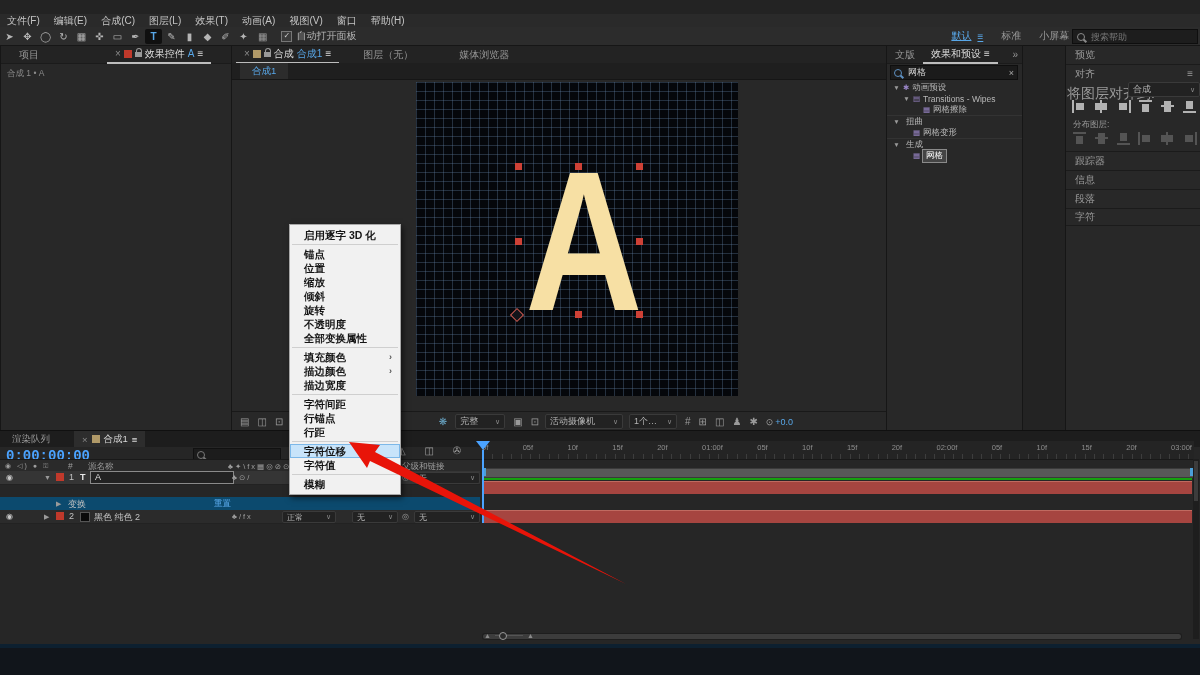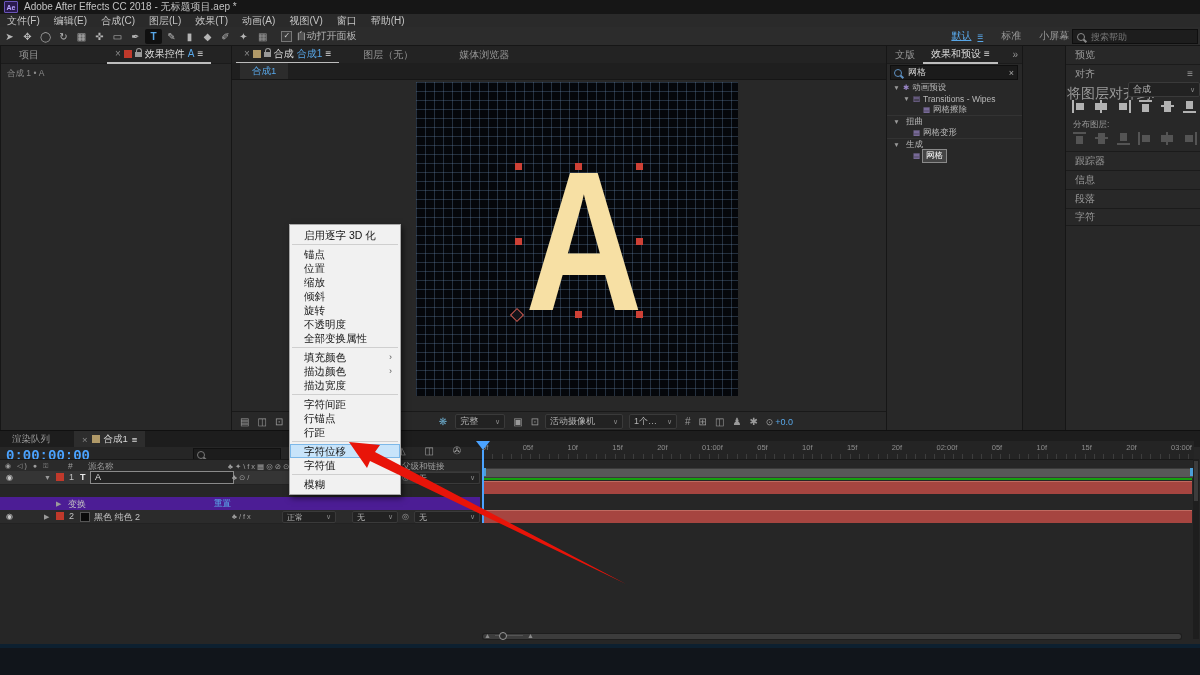--- a/index.html
+++ b/index.html
@@ -45,21 +45,21 @@
   .anchor{position:absolute;width:8px;height:8px;border:1.5px solid #cf5a50;background:#12141a;transform:rotate(45deg);}
   .vbottom{position:absolute;left:0;bottom:0;height:19px;width:100%;background:#282828;border-top:1px solid #191919;
            display:flex;align-items:center;font-size:9px;color:#a0a0a0;}
   .vbi{margin-left:8px;font-size:10px;color:#9a9a9a;}
   .drop{display:flex;align-items:center;gap:4px;background:#222;border:1px solid #3a3a3a;border-radius:2px;
         padding:0 4px;height:13px;font-size:9px;color:#b5b5b5;}
   .caret{font-size:7px;color:#8a8a8a;}
   
   .cmenu{position:absolute;left:289px;top:224px;width:110px;background:#f1f1f1;border:1px solid #a8a8a8;
          box-shadow:2px 3px 6px rgba(0,0,0,.55);padding:3px 0;z-index:40;}
-  .ci{height:14px;line-height:14px;padding:0 8px 0 14px;font-size:10.5px;color:#151515;display:flex;justify-content:space-between;align-items:center;}
+  .ci{height:14px;line-height:14px;padding:0 8px 0 14px;font-size:10.5px;color:#151515;display:flex;justify-content:space-between;align-items:center;font-weight:bold;}
   .ci .ca{color:#555;font-size:9px;}
   .ci.sep{height:1px;line-height:1px;padding:0;margin:2px 2px;background:#cfcfcf;}
   .ci.hl{background:#c8e4fa;box-shadow:inset 0 0 0 1px #7db8e8;}
   
   .searchbox{position:absolute;left:3px;top:19px;width:126px;height:13px;background:#1b1b1b;border:1px solid #0f0f0f;
              display:flex;align-items:center;color:#5d8fc0;}
   .searchbox input{background:transparent;border:none;outline:none;color:#d8d8d8;font-size:9px;width:96px;margin-left:4px;font-family:"Liberation Sans",sans-serif;}
   .fx-x{color:#aaa;font-size:9px;margin-left:auto;margin-right:3px;}
   .fxtree{position:absolute;left:0;top:36px;width:100%;}
   .fx-row{height:11px;display:flex;align-items:center;font-size:8.5px;color:#b8b8b8;gap:3px;white-space:nowrap;}
@@ -143,24 +143,20 @@
   .notif{position:absolute;left:1182px;top:654px;width:13px;height:11px;border:1.2px solid #d8d8d8;border-radius:1px;}
   .notif b{position:absolute;right:-4px;bottom:-4px;width:9px;height:9px;border-radius:50%;background:#e8e8e8;color:#111;
            font-size:7px;line-height:9px;text-align:center;font-weight:normal;}
   .statstrip{left:0;top:644px;width:1200px;height:4px;background:#0d2030;}
 </style>
 </head>
 <body>
 
 <div id="root">
 
-  <div class="abs titlebar">
-    <span class="aebadge">Ae</span>
-    <span>Adobe After Effects CC 2018 - 无标题项目.aep *</span>
-  </div>
 
   <div class="abs menubar">
 
   <span>文件(F)</span>
       <span>编辑(E)</span>
       <span>合成(C)</span>
       <span>图层(L)</span>
       <span>效果(T)</span>
       <span>动画(A)</span>
       <span>视图(V)</span>
@@ -413,21 +409,21 @@
       <span class="abs" style="left:69px;top:1px">1</span>
       <span class="abs" style="left:80px;top:1px;color:#e8e8e8;font-weight:bold">T</span>
       <span class="namebox">A</span>
       <span class="abs switchtxt" style="left:232px;top:2px">♣⊙/</span>
       <span class="abs" style="left:402px;top:2px;font-size:8px;color:#9a9a9a">◎</span>
       <span class="abs drop" style="left:414px;top:1px;width:56px;height:10px;font-size:8px;justify-content:space-between">
         <span>无</span>
           <span class="caret">∨</span>
       </span>
     </div>
-    <div class="lrow" style="top:66px;background:#4c1d95">
+    <div class="lrow" style="top:66px;background:#0c4a6e">
       <span class="twl" style="left:56px;top:3px">▶</span>
       <span class="abs" style="left:68px;top:1px">变换</span>
       <span class="abs blue" style="left:214px;top:1px;font-size:8.5px">重置</span>
     </div>
     <div class="lrow" style="top:79px">
       <span class="eye">◉</span>
       <span class="twl" style="left:44px;top:3px">▶</span>
       <span class="csw" style="left:56px;background:#c0392b"></span>
       <span class="abs" style="left:69px;top:1px">2</span>
       <span class="csw" style="left:80px;background:#0a0a0a;border:1px solid #555"></span>

